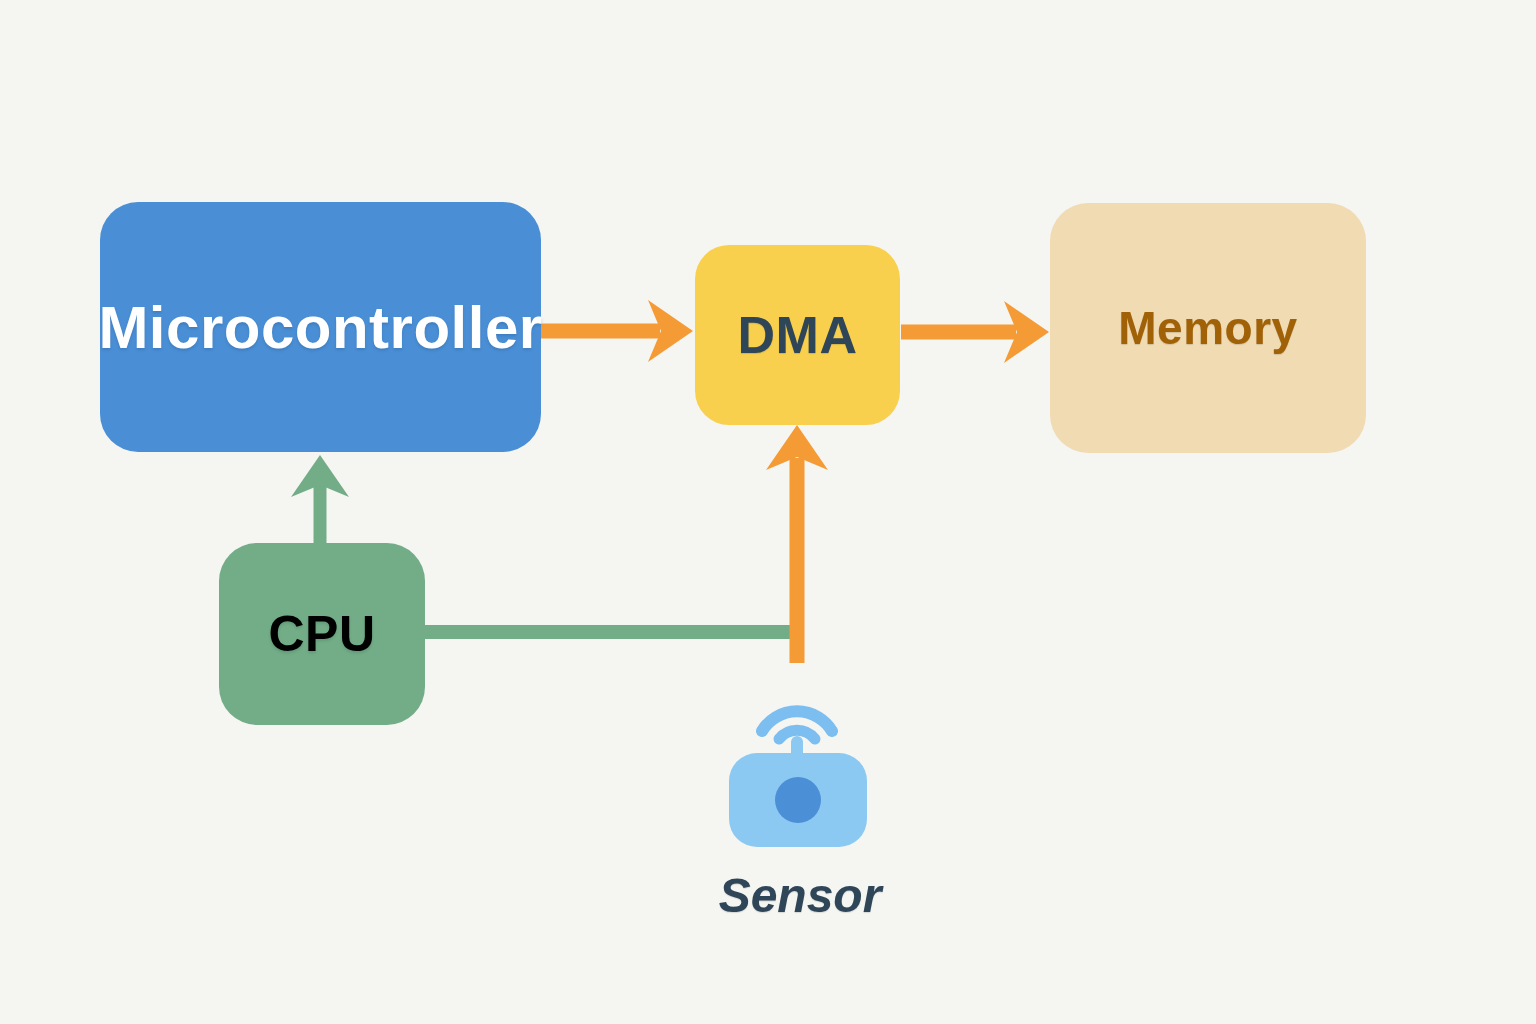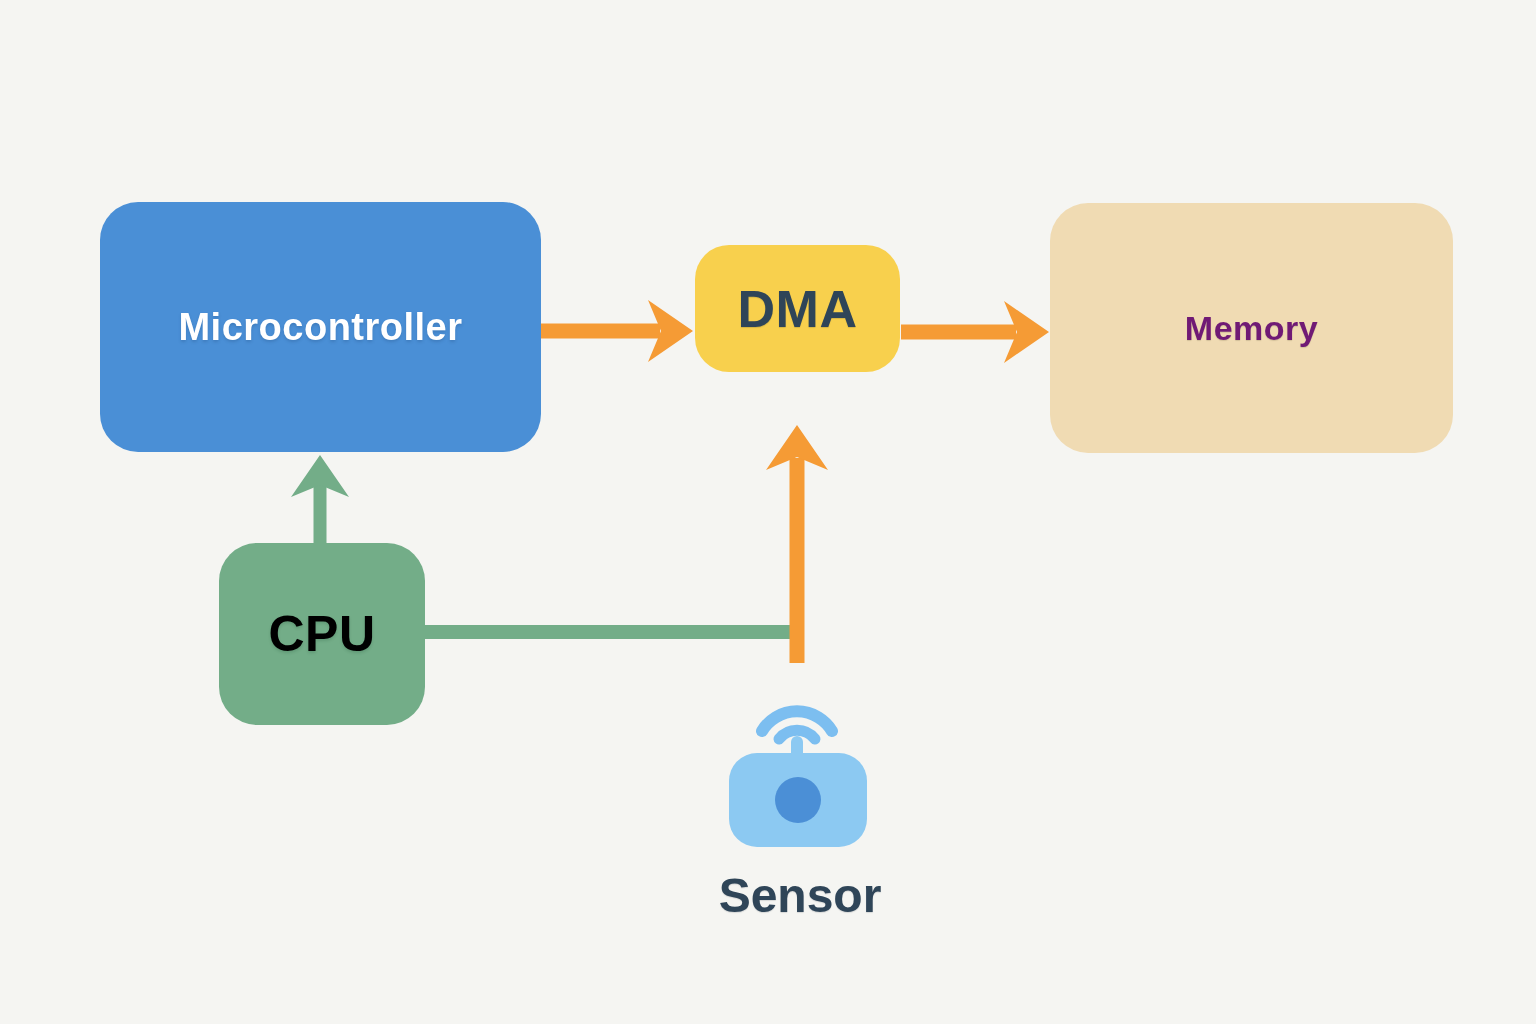--- a/index.html
+++ b/index.html
@@ -21,33 +21,33 @@
     position: absolute;
     display: flex;
     align-items: center;
     justify-content: center;
     font-weight: 700;
     letter-spacing: 0.5px;
   }
   .node-microcontroller {
     left: 100px; top: 202px; width: 441px; height: 250px;
     background: #4a8fd6; border-radius: 38px;
-    color: #ffffff; font-size: 38px;
+    color: #ffffff; font-size: 60px;
     text-shadow: 0 2px 3px rgba(30,70,120,0.25);
   }
   .node-dma {
-    left: 695px; top: 245px; width: 205px; height: 127px;
+    left: 695px; top: 245px; width: 205px; height: 180px;
     background: #f8d04d; border-radius: 34px;
     color: #2f4558; font-size: 52px;
     text-shadow: 0 1px 1px rgba(60,60,20,0.18);
   }
   .node-memory {
-    left: 1050px; top: 203px; width: 403px; height: 250px;
+    left: 1050px; top: 203px; width: 316px; height: 250px;
     background: #f0dbb3; border-radius: 38px;
-    color: #701a75; font-size: 34px;
+    color: #a16207; font-size: 46px;
     text-shadow: 0 1px 1px rgba(80,70,40,0.18);
   }
   .node-cpu {
     left: 219px; top: 543px; width: 206px; height: 182px;
     background: #73ad88; border-radius: 38px;
     color: #000000; font-size: 50px;
     text-shadow: 0 2px 3px rgba(30,80,50,0.2);
   }
   .sensor-group {
     position: absolute;
@@ -56,20 +56,21 @@
   }
   .sensor-label {
     position: absolute;
     left: 650px; top: 868px;
     width: 300px;
     text-align: center;
     font-weight: 700;
     font-size: 48px;
     color: #2f4558;
     text-shadow: 0 1px 1px rgba(40,50,60,0.15);
+    font-style: italic;
   }
 </style>
 </head>
 <body>
 
 <div class="canvas">
 
   <svg class="edges-layer" width="1536" height="1024" viewBox="0 0 1536 1024" xmlns="http://www.w3.org/2000/svg">
 
     <g>

